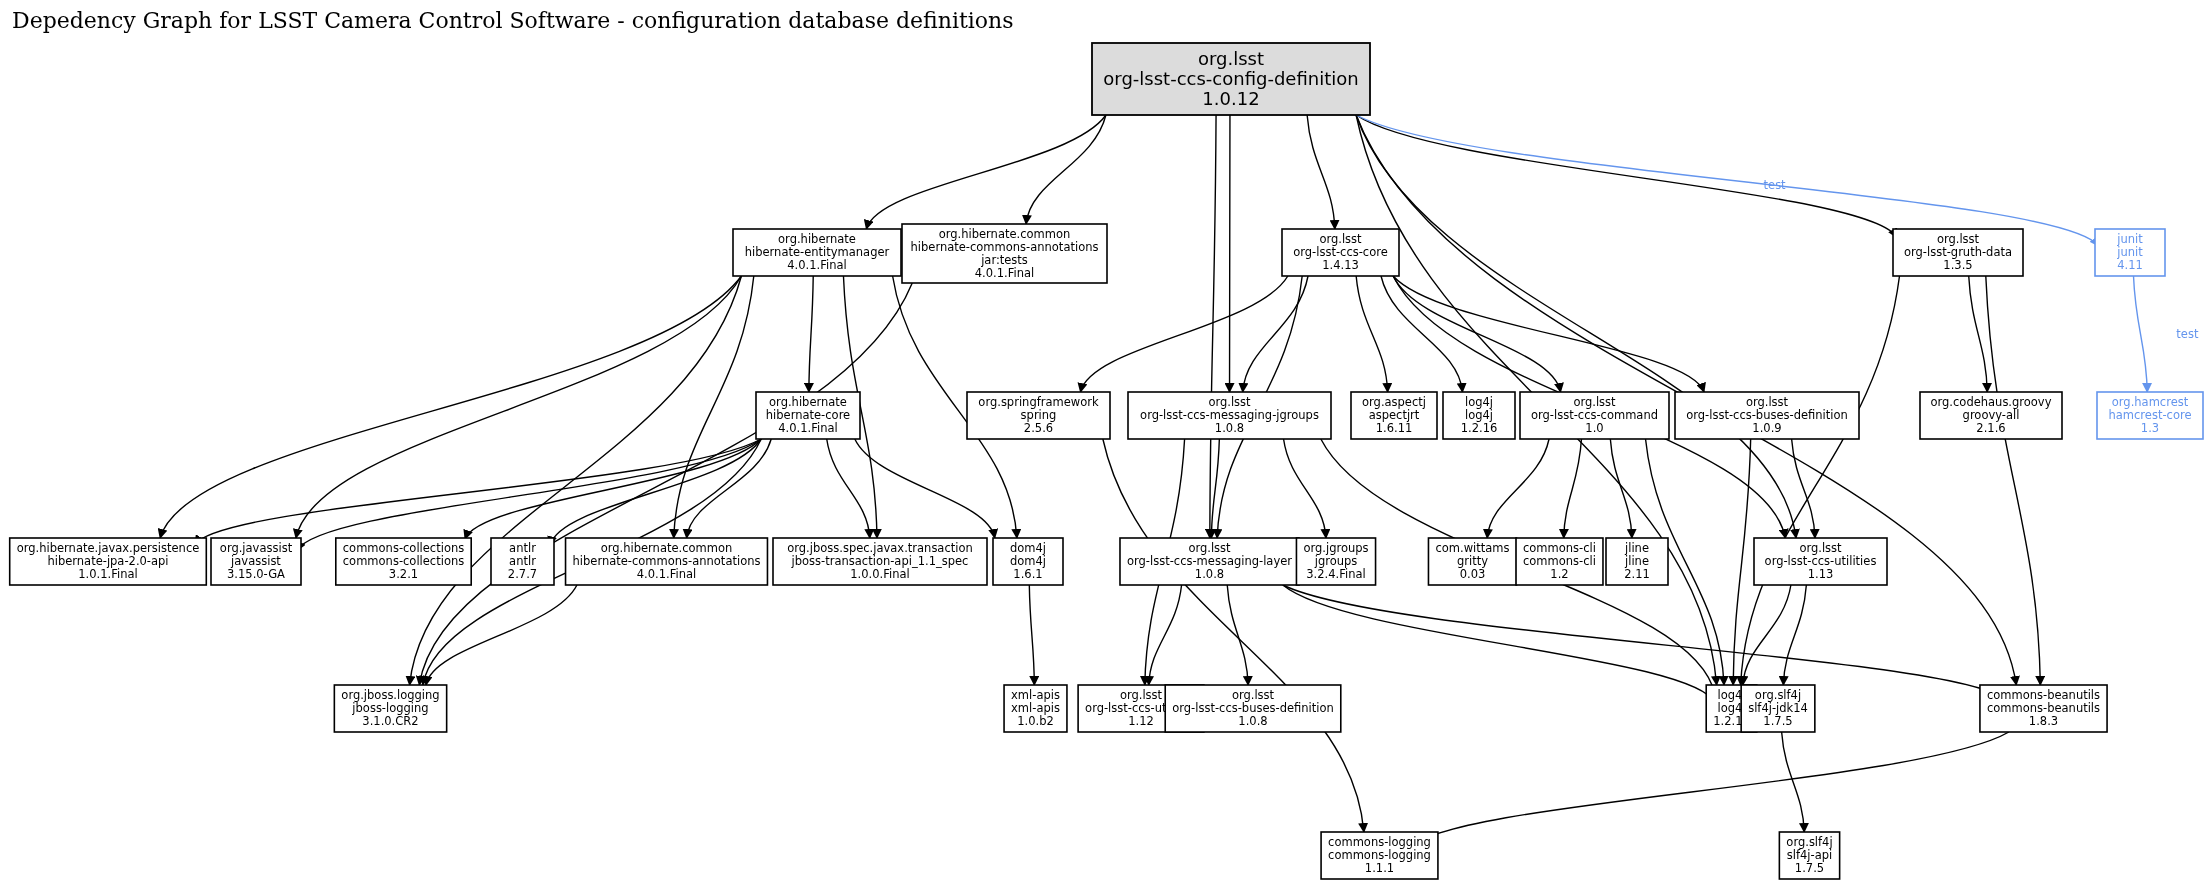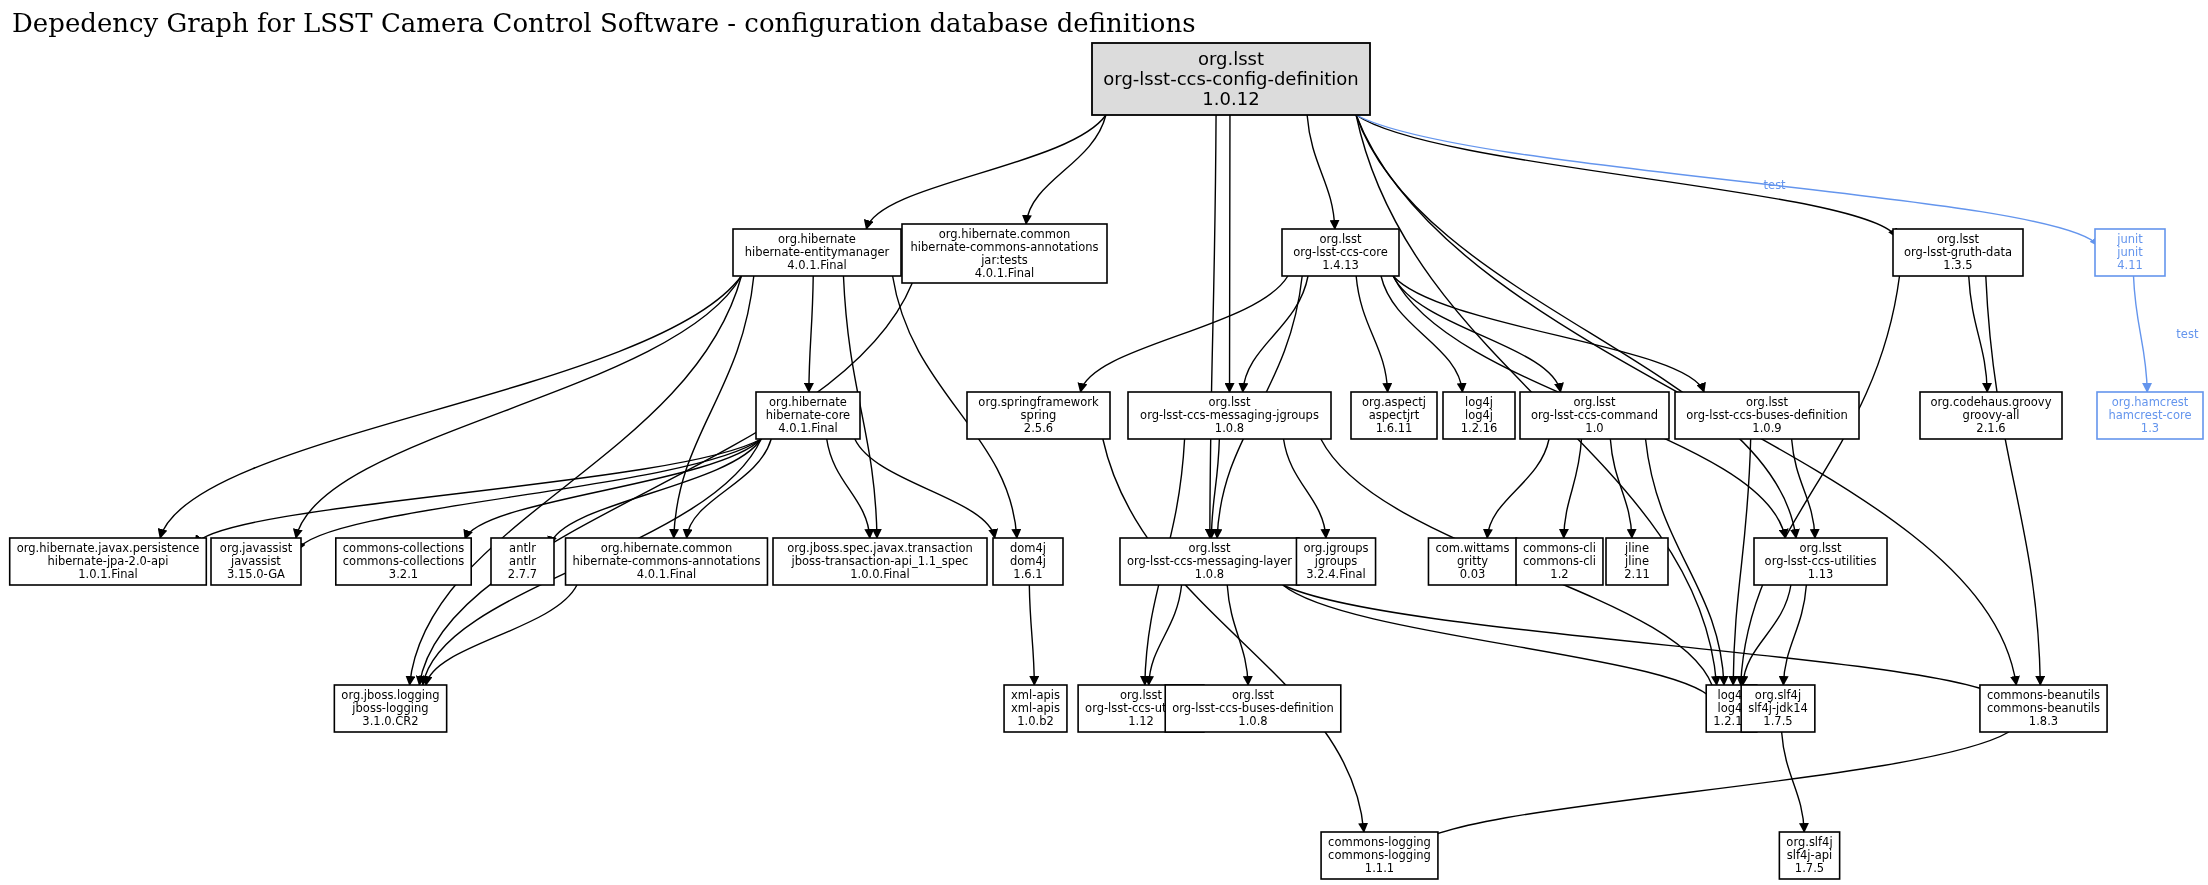--- a/index.html
+++ b/index.html
@@ -1,17 +1,17 @@
 <!DOCTYPE html>
 <html><head>
 <meta charset="utf-8">
 <style>
   html, body { margin: 0; padding: 0; background: #ffffff; }
   body { width: 2208px; height: 885px; position: relative; overflow: hidden; font-family: "DejaVu Sans", sans-serif; }
-  #title { position: absolute; left: 12px; top: 8px; font-family: "DejaVu Serif", serif; font-size: 26px; color: #000; white-space: nowrap; }
+  #title { position: absolute; left: 12px; top: 8px; font-family: "DejaVu Serif", serif; font-size: 22px; color: #000; white-space: nowrap; }
   svg#graph { position: absolute; left: 0; top: 0; }
   .node rect { fill: #ffffff; stroke: #000; stroke-width: 1.6; }
   .node.root rect { fill: #dcdcdc; stroke-width: 1.8; }
   .node.test rect { stroke: #6495ed; }
   .node text { font-family: "DejaVu Sans", sans-serif; font-size: 11.5px; fill: #000; text-anchor: middle; }
   .node.root text { font-size: 18px; }
   .node.test text { fill: #6495ed; }
   .edge path { fill: none; stroke: #000; stroke-width: 1.4; }
   .edge.test path { stroke: #6495ed; }
   .edge-label { font-family: "DejaVu Sans", sans-serif; font-size: 11.5px; fill: #6495ed; }

